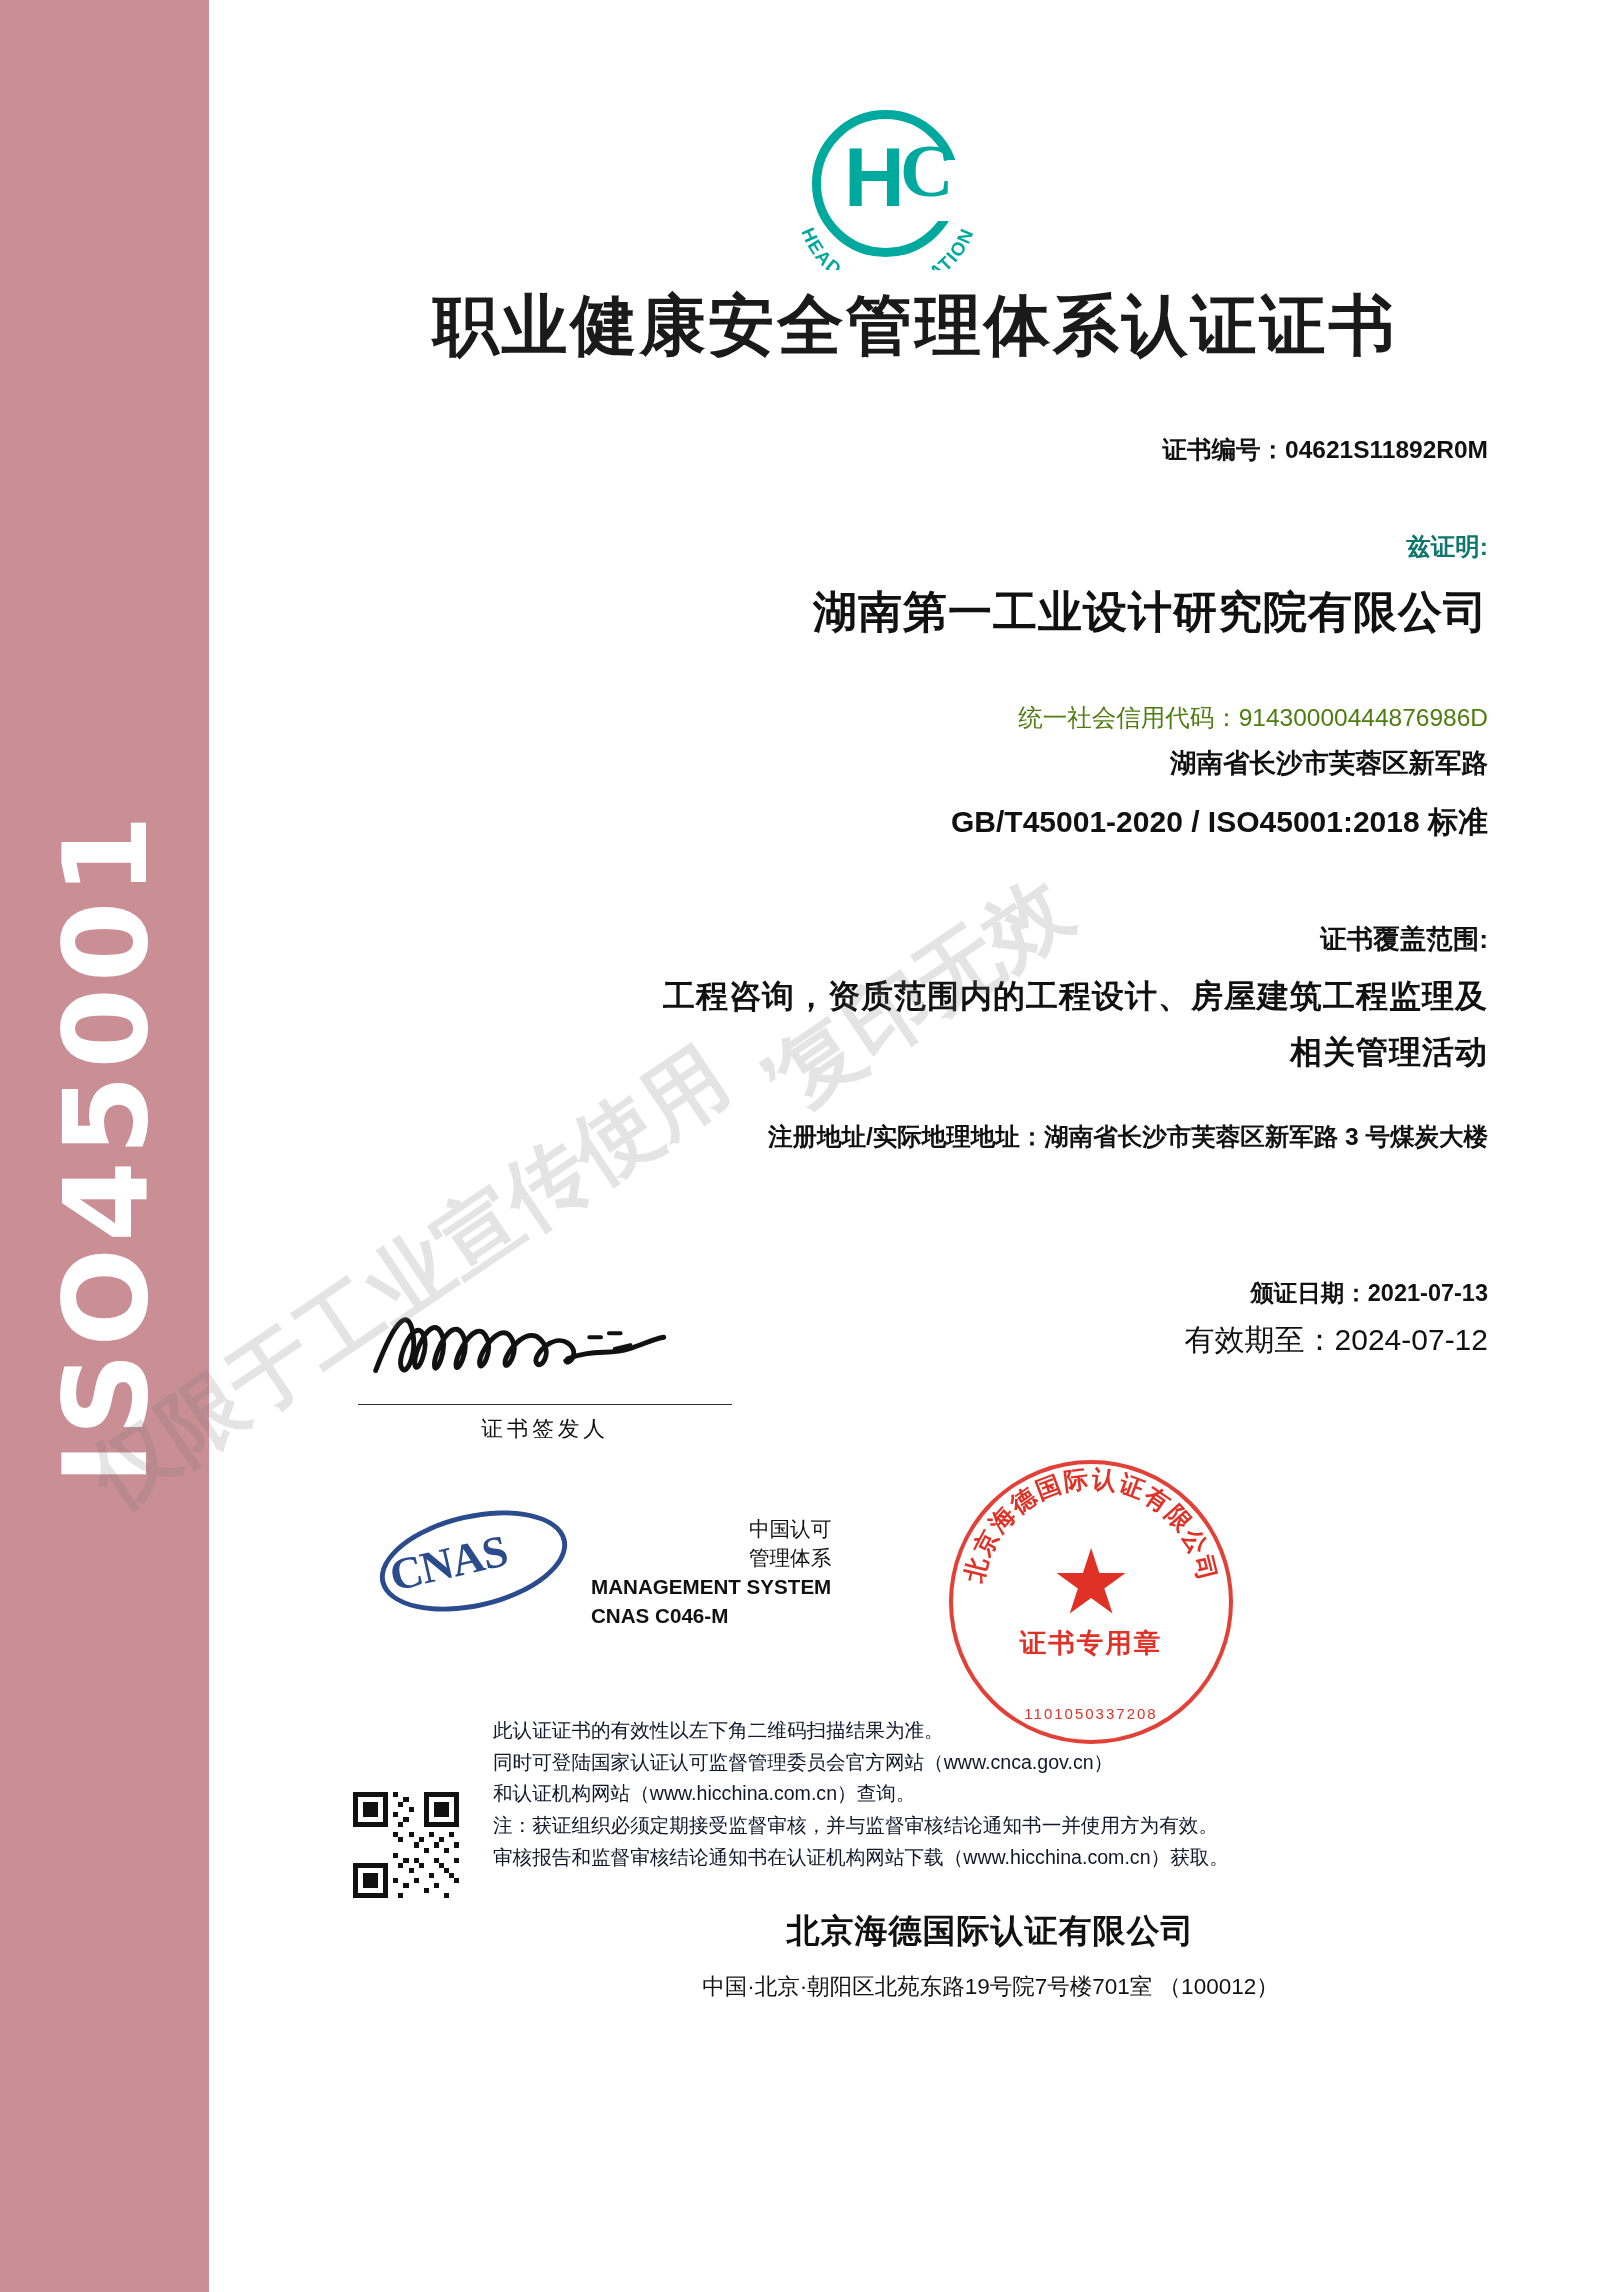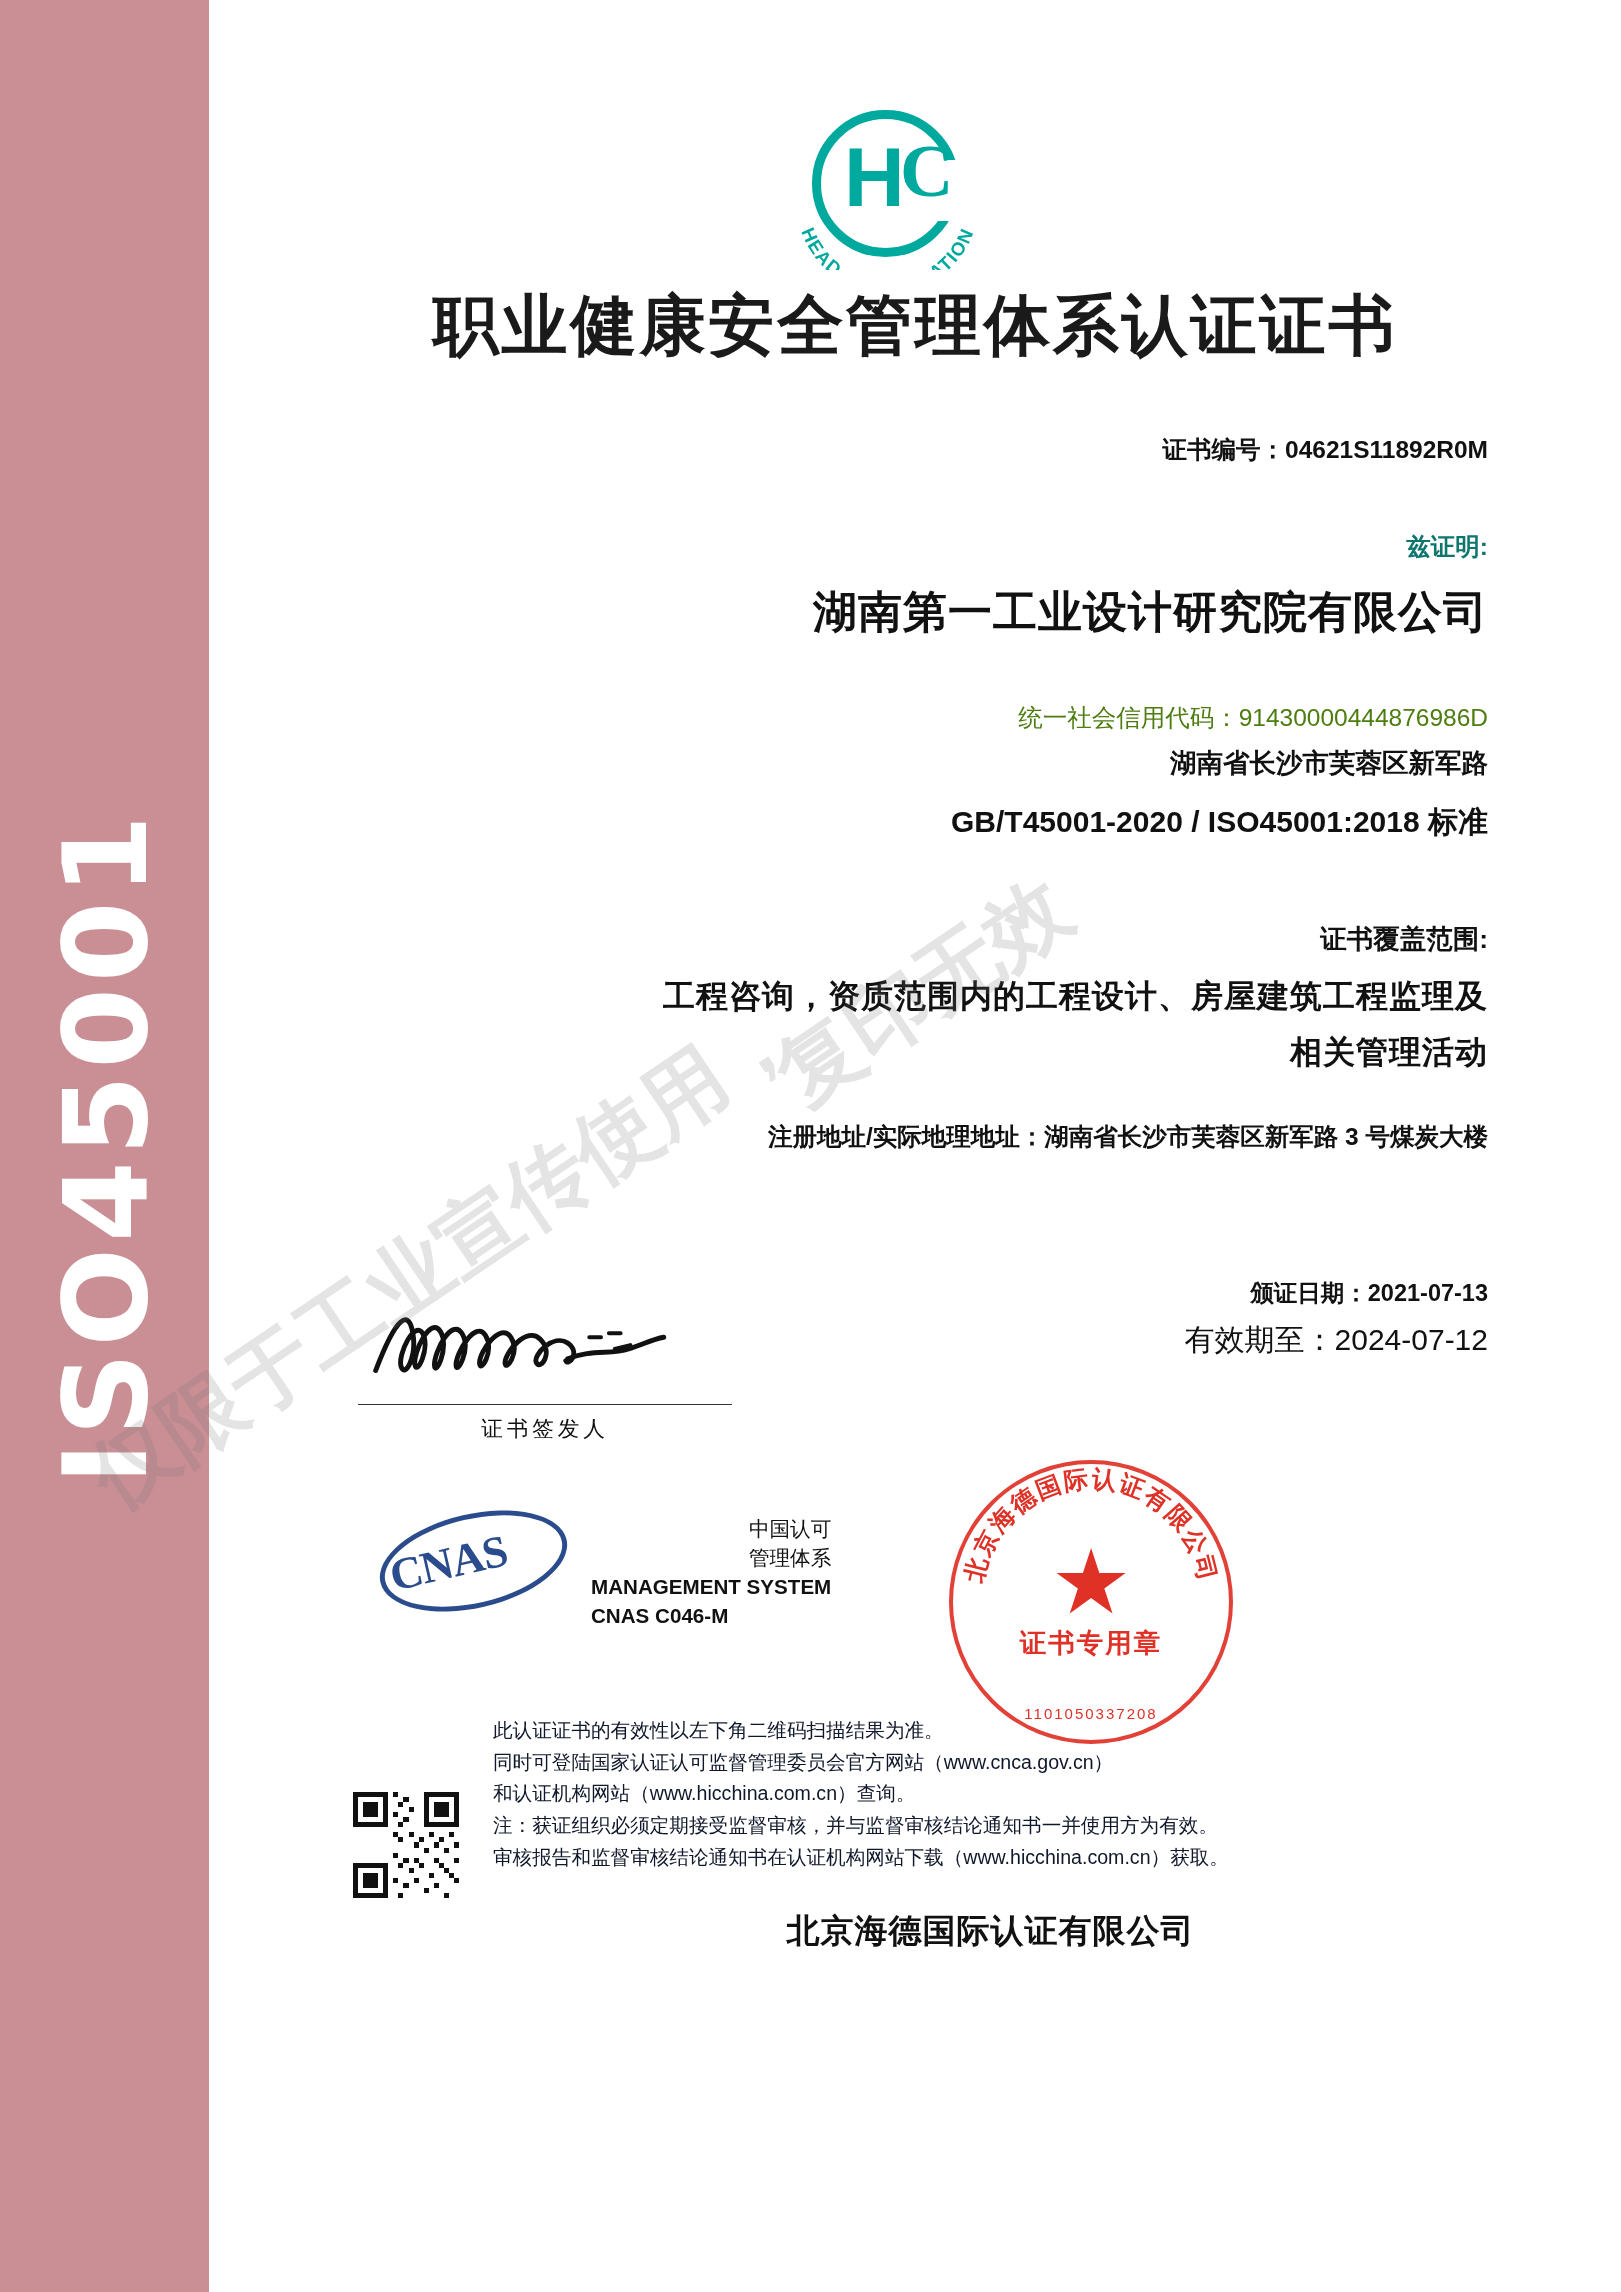--- a/index.html
+++ b/index.html
@@ -551,20 +551,21 @@
 
     <div class="notes">
       <div>此认证证书的有效性以左下角二维码扫描结果为准。</div>
       <div>同时可登陆国家认证认可监督管理委员会官方网站（www.cnca.gov.cn）</div>
       <div>和认证机构网站（www.hicchina.com.cn）查询。</div>
       <div>注：获证组织必须定期接受监督审核，并与监督审核结论通知书一并使用方为有效。</div>
       <div>审核报告和监督审核结论通知书在认证机构网站下载（www.hicchina.com.cn）获取。</div>
     </div>
 
     <div class="org-name">北京海德国际认证有限公司</div>
+    <div class="org-addr">中国·北京·朝阳区北苑东路19号院7号楼701室 （100012）</div>
   </div>
 
   <div class="watermark">
     <div class="wm-text wm-1">仅限于工业宣传使用，</div>
     <div class="wm-text wm-2">复印无效</div>
   </div>
 
 </div>
 
 

